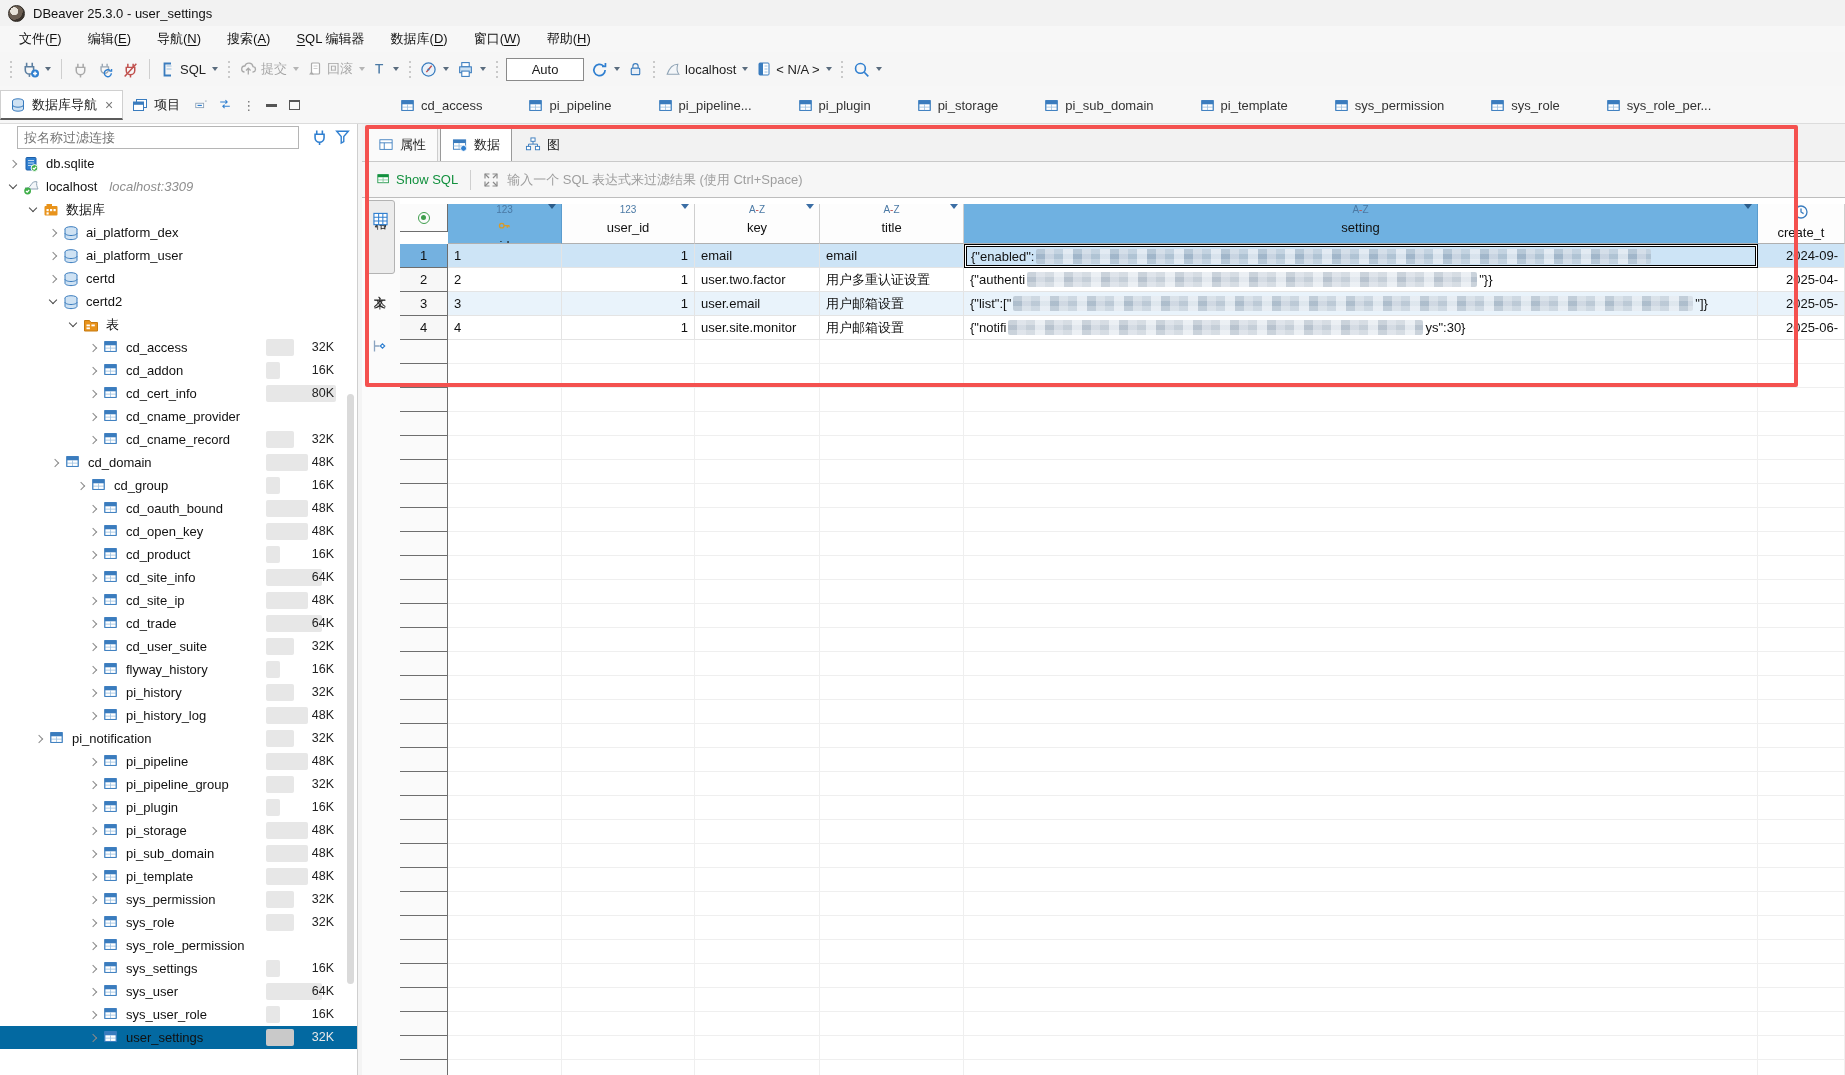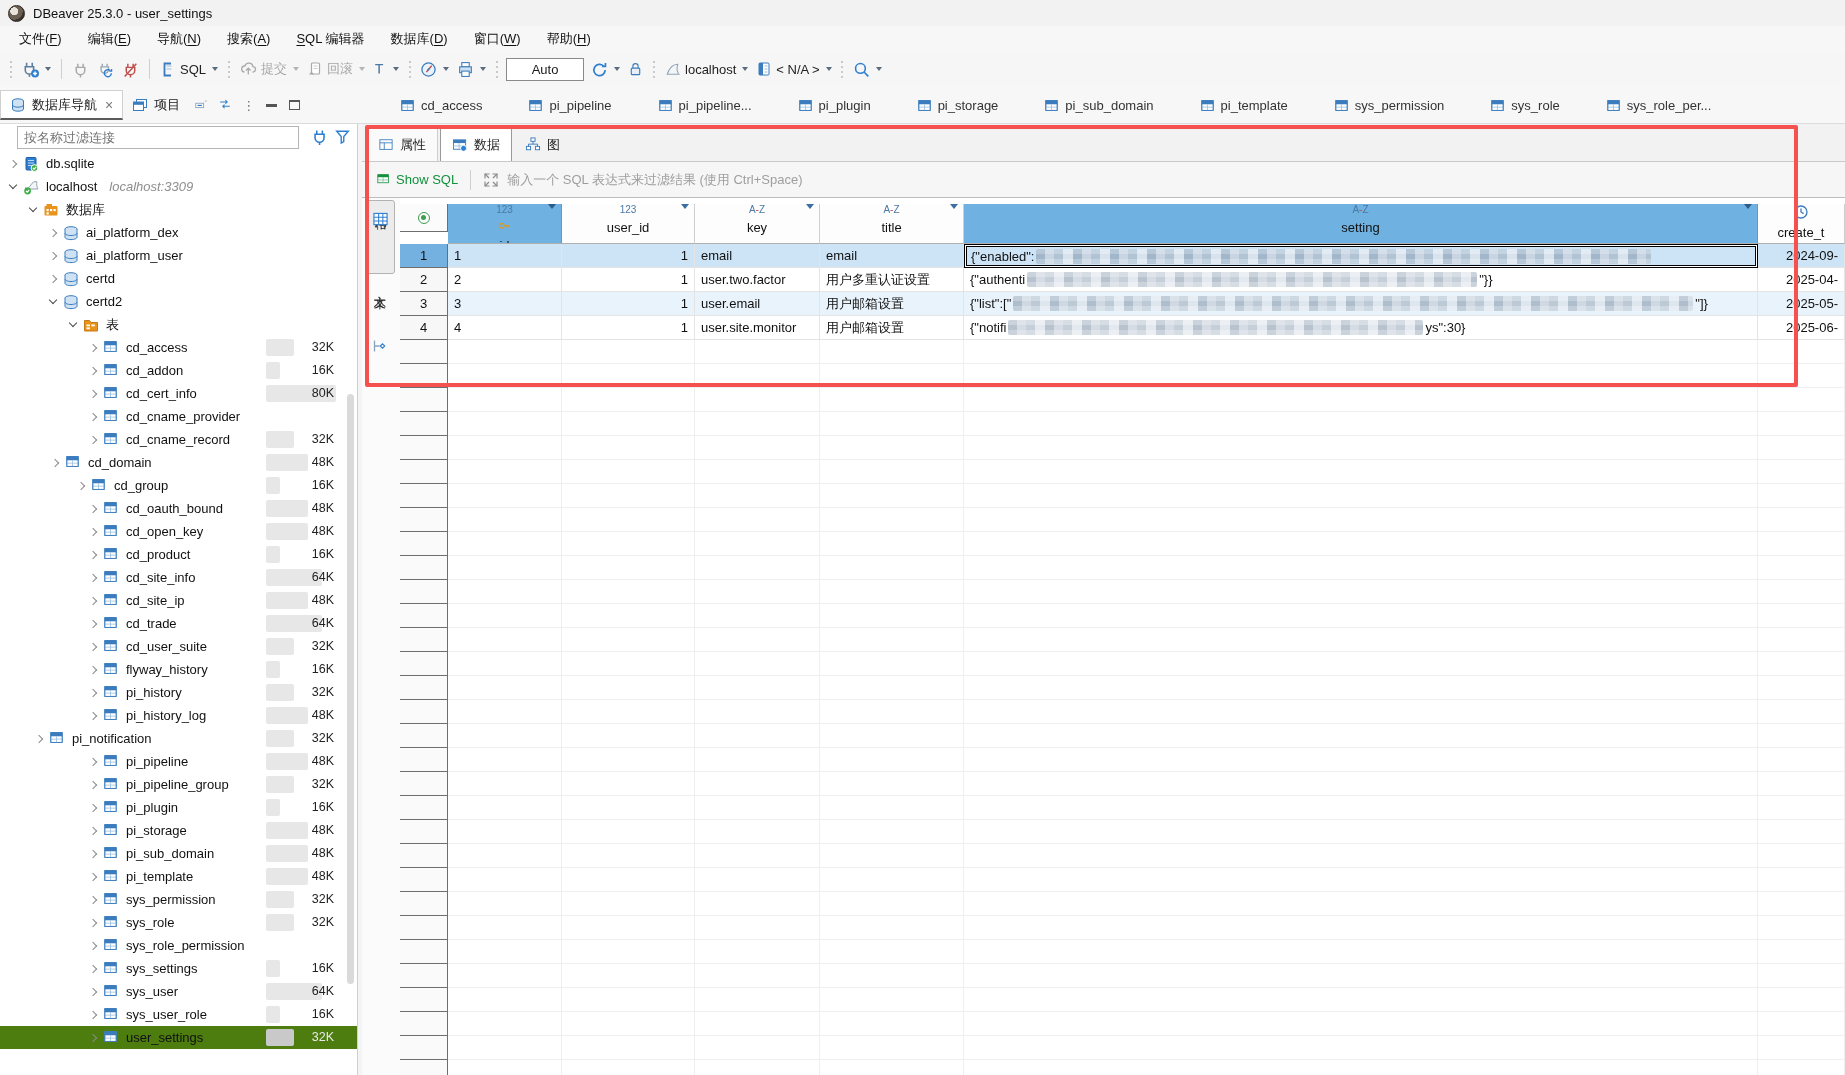--- a/index.html
+++ b/index.html
@@ -41,21 +41,21 @@
   .editor-tabs { position:absolute; left:362px; top:0; right:0; height:38px; display:flex; align-items:center; gap:46px; padding-left:38px; list-style:none; overflow:hidden; }
   .etab { display:flex; align-items:center; gap:6px; color:#333; white-space:nowrap; }
 
   
   .sidebar { position:absolute; left:0; top:124px; width:358px; bottom:0; background:#fff; border-right:1px solid #cfcfcf; overflow:hidden; }
   .filter-row { position:absolute; left:16px; top:0; width:100%; height:27px; }
   .filter-input { position:absolute; left:1px; top:2px; width:282px; height:23px; border:1px solid #b5b5b5; background:#fff; font-size:13px; color:#9a9a9a; padding:0 6px; font-family:inherit; }
   .filter-icos { position:absolute; right:8px; top:3px; display:flex; align-items:center; gap:6px; }
   .tree { position:absolute; left:0; top:28px; right:0; bottom:0; overflow:hidden; }
   .trow { position:relative; height:23px; display:flex; align-items:center; white-space:nowrap; }
-  .trow.sel { background:#4d7c0f; }
+  .trow.sel { background:#0369a1; }
   .chev { display:inline-block; width:6px; height:6px; border-right:1.4px solid #8a8a8a; border-bottom:1.4px solid #8a8a8a; transform:rotate(-45deg); margin-right:7px; flex:none; }
   .chev.exp { transform:rotate(45deg); border-color:#4a4a4a; margin-top:-3px; }
   .ticon { width:17px; height:16px; margin-right:6px; flex:none; display:inline-flex; }
   .tlabel { color:#111; }
   .tsuffix { color:#8e8e8e; font-style:italic; margin-left:12px; }
   .sizebar { position:absolute; right:21px; top:3px; width:70px; height:17px; }
   .sizebar .fill { position:absolute; left:0; top:0; bottom:0; background:#e7e7e7; border-radius:2px; }
   .sizebar .txt { position:absolute; right:2px; top:0; line-height:17px; font-size:12.5px; color:#222; }
   .trow.sel .sizebar .fill { background:#c9c9c9; }
   .trow.sel .sizebar .txt { color:#e9e9e9; }

